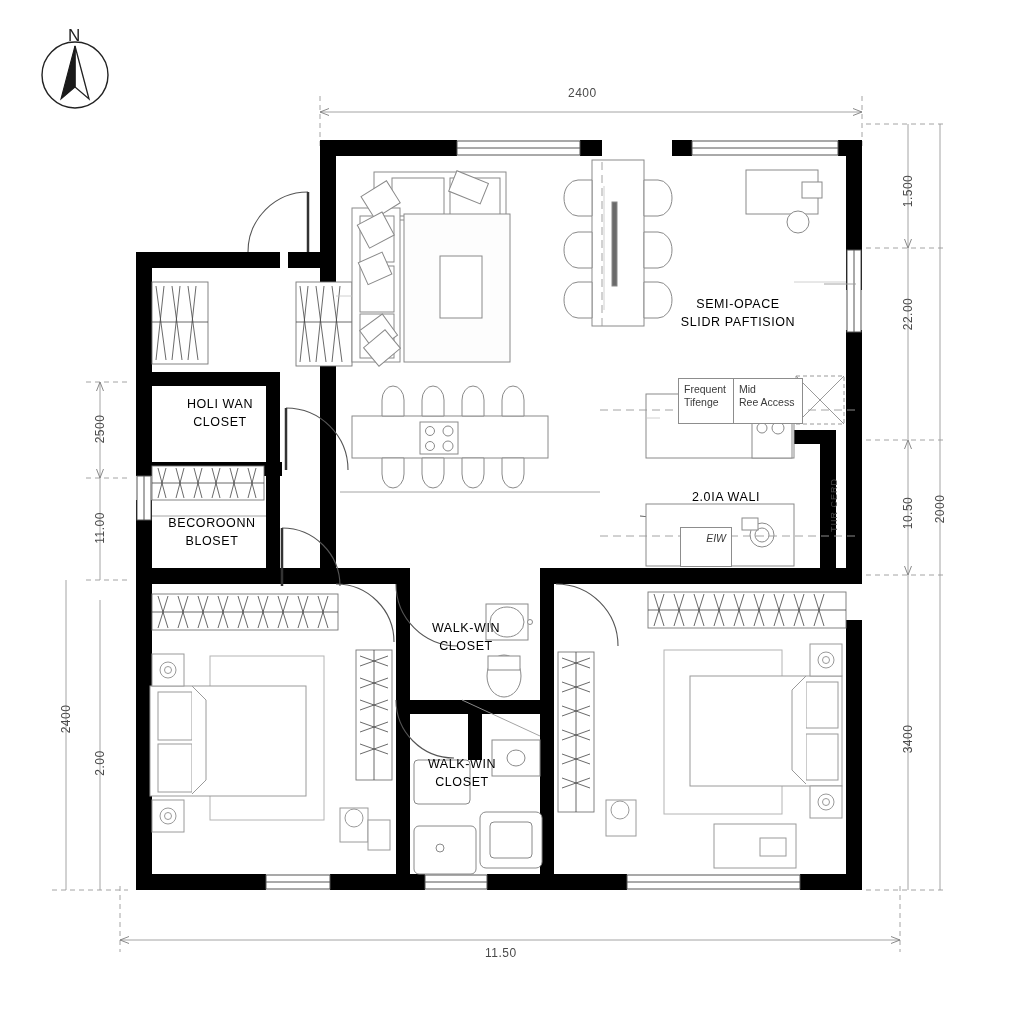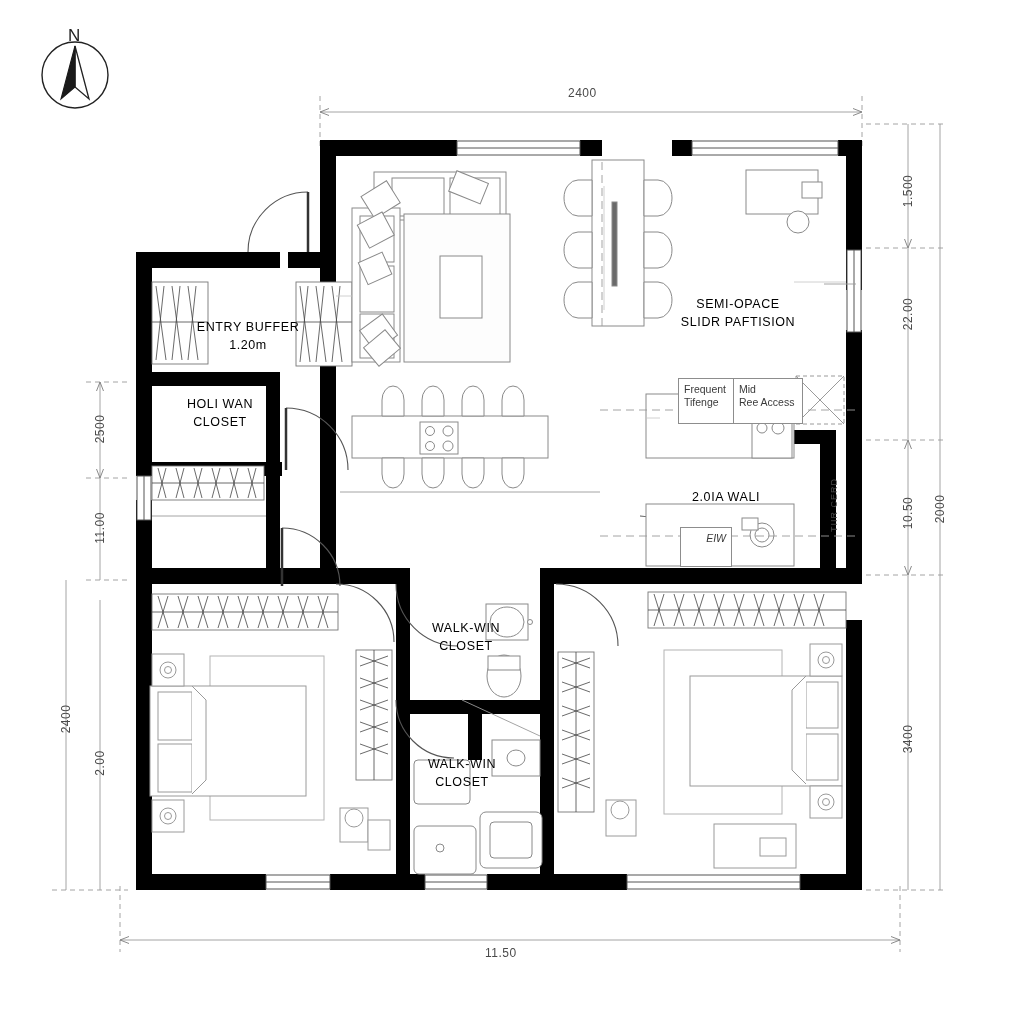--- a/index.html
+++ b/index.html
@@ -391,24 +391,24 @@
   </g>
 
   <g stroke="#c4c4c4" stroke-width="0.8" fill="none">
     <line x1="336" y1="296" x2="352" y2="296"></line>
     <line x1="604" y1="186" x2="604" y2="310"></line>
     <line x1="794" y1="282" x2="846" y2="282"></line>
     <line x1="646" y1="418" x2="660" y2="418"></line>
   </g>
 </svg>
 
-<div class="lbl" style="left:178px;top:318px;width:140px;">ENTRY BUFFER
-1.20m</div>
 <div class="lbl" style="left:150px;top:395px;width:140px;">HOLI WAN
 CLOSET</div>
+<div class="lbl" style="left:142px;top:514px;width:140px;">BECOROONN
+BLOSET</div>
 <div class="lbl" style="left:658px;top:295px;width:160px;">SEMI-OPACE
 SLIDR PAFTISION</div>
 <div class="lbl" style="left:656px;top:488px;width:140px;text-align:center;">2.0IA WALI</div>
 <div class="lbl" style="left:396px;top:619px;width:140px;">WALK-WIN
 CLOSET</div>
 <div class="lbl" style="left:392px;top:755px;width:140px;">WALK-WIN
 CLOSET</div>
 
 <div class="boxlbl" style="left:678px;top:378px;width:52px;height:36px;">Frequent
 Tifenge</div>

